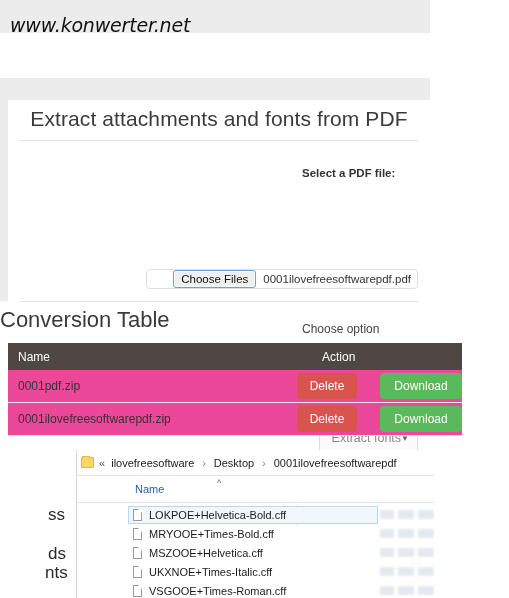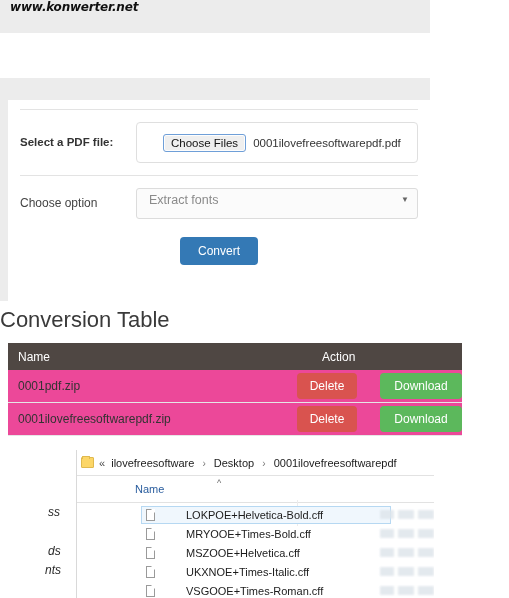--- a/index.html
+++ b/index.html
@@ -21,24 +21,24 @@
     position:absolute; left:0; top:78px; width:430px; height:22px;
     background:#ececec;
   }
   .gutter-left {
     position:absolute; left:0; top:100px; width:8px; height:201px;
     background:#ececec;
   }
 
   
   .site-title {
-    position:absolute; left:10px; top:0;
+    position:absolute; left:10px; top:14px;
     font-family:"DejaVu Sans", sans-serif;
-    font-weight:bold; font-style:italic;
-    font-size:12px; letter-spacing:-0.2px;
+    font-weight:normal; font-style:italic;
+    font-size:19px; letter-spacing:-0.2px;
     color:#111;
   }
 
   
   .navbar {
     position:absolute; left:8px; top:33px; width:422px; height:45px;
     background:#4f4743;
     border-top:2px solid #6fbf8c;
     border-bottom:2px solid #6fbf8c;
     display:flex; align-items:center;
@@ -60,21 +60,21 @@
   }
   .page-heading {
     text-align:center; font-size:21px; color:#3a3a3a;
     font-weight:400; padding-top:7px; letter-spacing:0.1px;
   }
   .hr {
     height:1px; background:#e3e3e3; margin:9px 12px 0 12px;
   }
 
   .form-row {
-    display:flex; align-items:flex-start; padding:12px 12px 0 12px;
+    display:flex; align-items:flex-end; padding:12px 12px 0 12px;flex-direction:column;
   }
   .form-label {
     font-size:11.5px; font-weight:bold; color:#333;
     padding-top:14px; width:116px; flex:0 0 116px;
   }
   .form-label.normal { font-weight:400; color:#444; font-size:12px; padding-top:8px;}
 
   .file-box {
     flex:1; height:41px; border:1px solid #dfdfdf; border-radius:4px;
     background:#fff; display:flex; align-items:center; padding:0 6px;
@@ -170,56 +170,56 @@
 
   .exp-list { padding-top:2px; }
   .exp-item {
     height:19px; display:flex; align-items:center; font-size:11px;
     color:#1b1b1b; position:relative;
   }
   .exp-item.selected .item-inner {
     background:#f0f7fd; border:1px solid #b6d8f2;
   }
   .item-inner {
-    margin-left:64px; width:250px; height:18px;
+    margin-left:51px; width:250px; height:18px;
     display:flex; align-items:center; padding-left:4px;
     border:1px solid transparent;
-    gap:24px;
   }
   .file-icon {
     width:9px; height:12px; background:#fff; border:1px solid #9a9a9a;
     margin-right:7px; position:relative; flex:0 0 9px;
   }
   .file-icon:after {
     content:""; position:absolute; right:-1px; top:-1px;
     border-left:4px solid transparent; border-top:4px solid #fff;
     border-right:0; 
   }
   .date-blur {
     position:absolute; left:303px; width:58px; height:9px;
     background:linear-gradient(90deg,#dfe6ec 0 14px,#fff 14px 18px,#dfe6ec 18px 34px,#fff 34px 38px,#dfe6ec 38px 54px,#fff 54px 58px);
     filter: blur(1.2px); opacity:.85;
   }
   .side-frag {
-    position:absolute; font-size:12px; color:#2b2b2b;font-style:italic;
+    position:absolute; font-size:17px; color:#2b2b2b;
   }
 </style>
 </head>
 <body>
 
 <div id="root">
 
   <div class="gutter-top"></div>
   <div class="gutter-mid"></div>
   <div class="gutter-left"></div>
 
   <div class="site-title">www.konwerter.net</div>
 
 
   <div class="panel">
+    <div class="page-heading">Extract attachments and fonts from PDF</div>
     <div class="hr"></div>
 
     <div class="form-row">
       <div class="form-label">Select a PDF file:</div>
       <div class="file-box">
         <button class="choose-files-btn">Choose Files</button>
         <span class="file-name">0001ilovefreesoftwarepdf.pdf</span>
       </div>
     </div>
 

